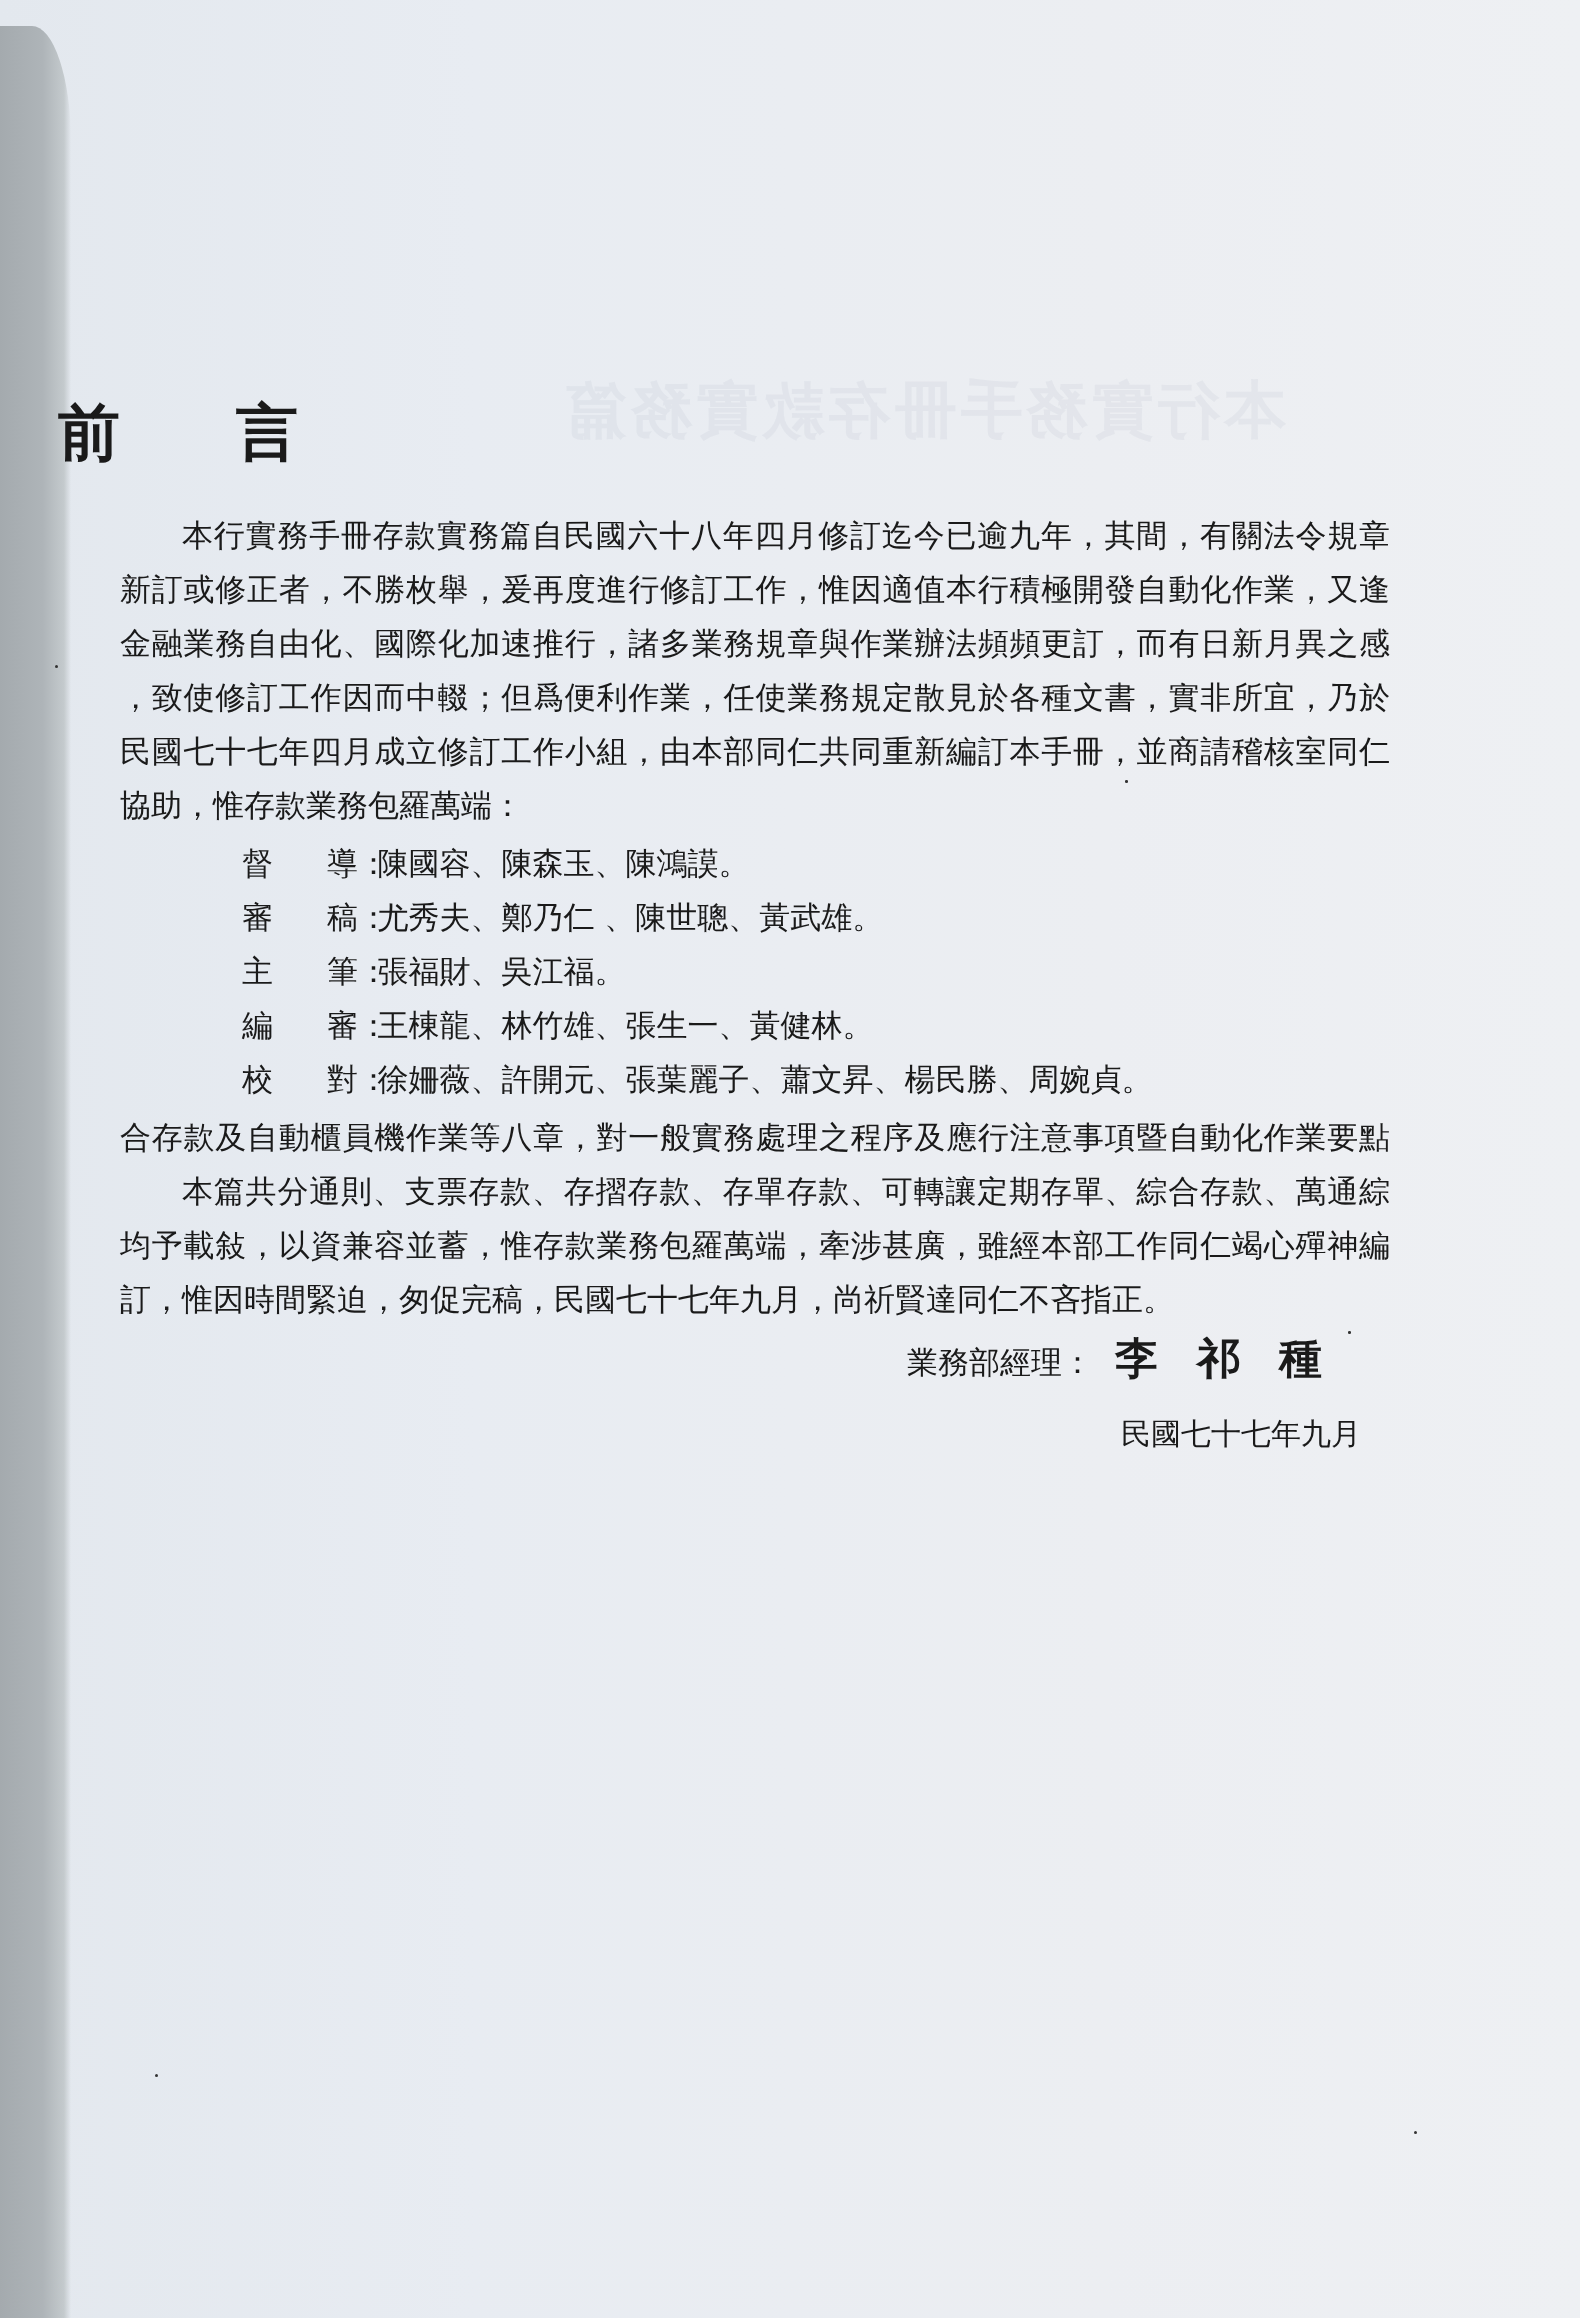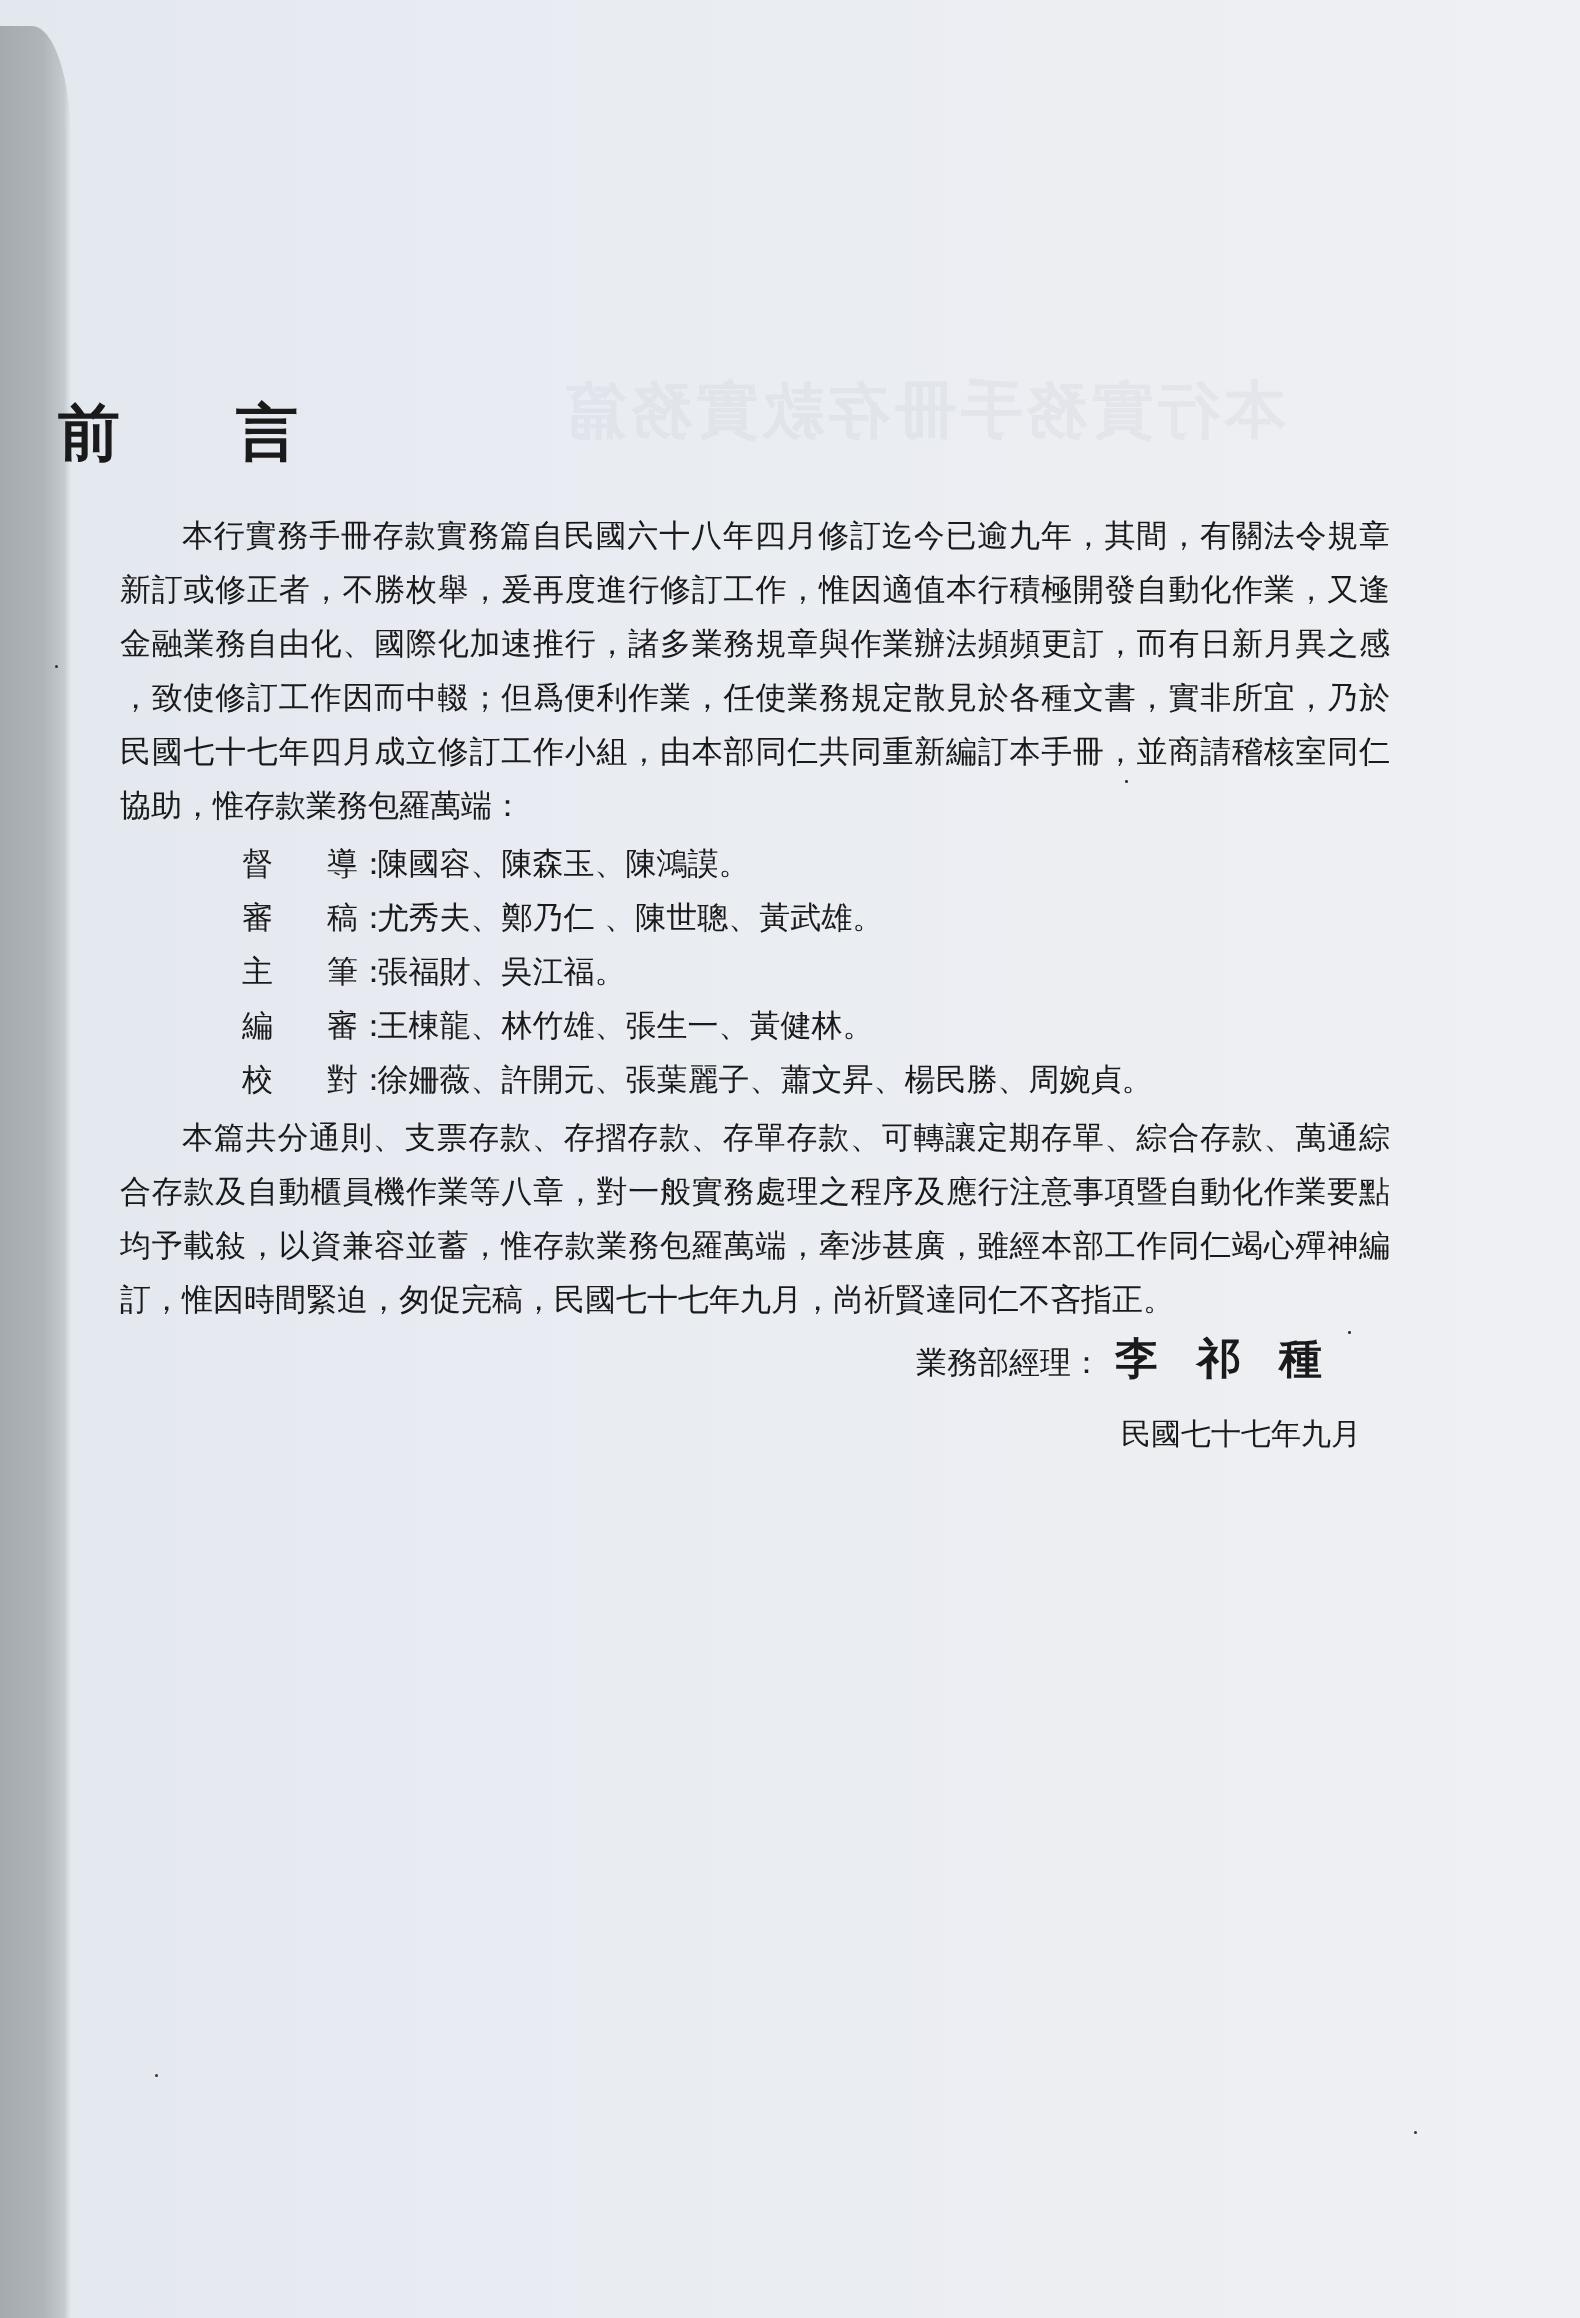--- a/index.html
+++ b/index.html
@@ -33,21 +33,21 @@
   .para .line.last { text-align-last:left; }
   .indent { padding-left:62px; }
   .staff { margin:0; padding-left:126px; }
   .staff-row { display:flex; white-space:nowrap; }
   .staff-role { width:116px; display:flex; justify-content:space-between; }
   .staff-colon { width:19.4px; }
   .signature {
     position:absolute; top:1330px; right:220px; white-space:nowrap;
     font-size:31px;
   }
-  .signature .name { font-size:43px; font-weight:bold; letter-spacing:39px; margin-left:13px; }
+  .signature .name { font-size:43px; font-weight:bold; letter-spacing:39px; margin-left:22px; }
   .date {
     position:absolute; top:1414px; right:220px; font-size:30px; white-space:nowrap;
   }
   .speck { position:absolute; width:3.2px; height:3.2px; border-radius:50%; background:#333; }
 </style>
 </head>
 <body>
 
 <div class="binding-shadow"></div>
 <div class="bleed">本行實務手冊存款實務篇</div>
@@ -103,22 +103,22 @@
       <span class="staff-role">
           <span>校</span>
           <span>對</span>
         </span>
       <span class="staff-colon">：</span>
       <span>徐姍薇、許開元、張葉麗子、蕭文昇、楊民勝、周婉貞。</span>
     </div>
   </div>
 
   <p class="para">
+    <span class="line">合存款及自動櫃員機作業等八章，對一般實務處理之程序及應行注意事項暨自動化作業要點</span>
     <span class="line indent">本篇共分通則、支票存款、存摺存款、存單存款、可轉讓定期存單、綜合存款、萬通綜</span>
-    <span class="line">合存款及自動櫃員機作業等八章，對一般實務處理之程序及應行注意事項暨自動化作業要點</span>
     <span class="line">均予載敍，以資兼容並蓄，惟存款業務包羅萬端，牽涉甚廣，雖經本部工作同仁竭心殫神編</span>
     <span class="line last">訂，惟因時間緊迫，匆促完稿，民國七十七年九月，尚祈賢達同仁不吝指正。</span>
   </p>
 </div>
 
 <div class="signature">
   <span>業務部經理：</span><span class="name">李祁種</span>
 </div>
 <div class="date">民國七十七年九月</div>
 

